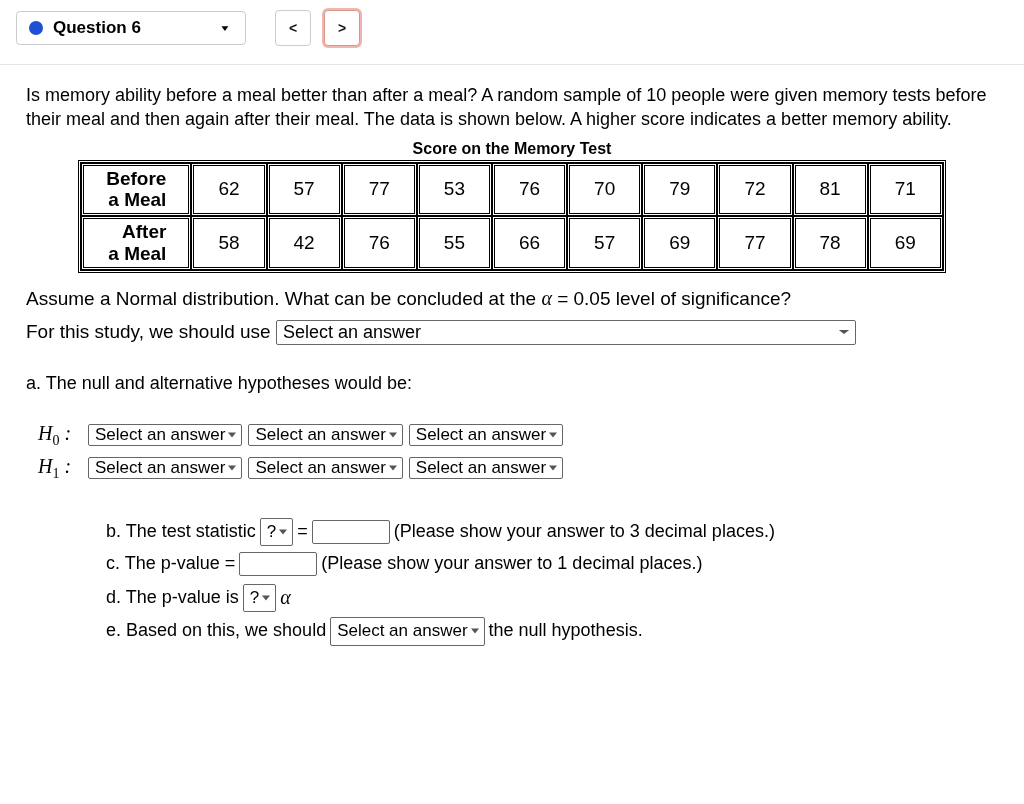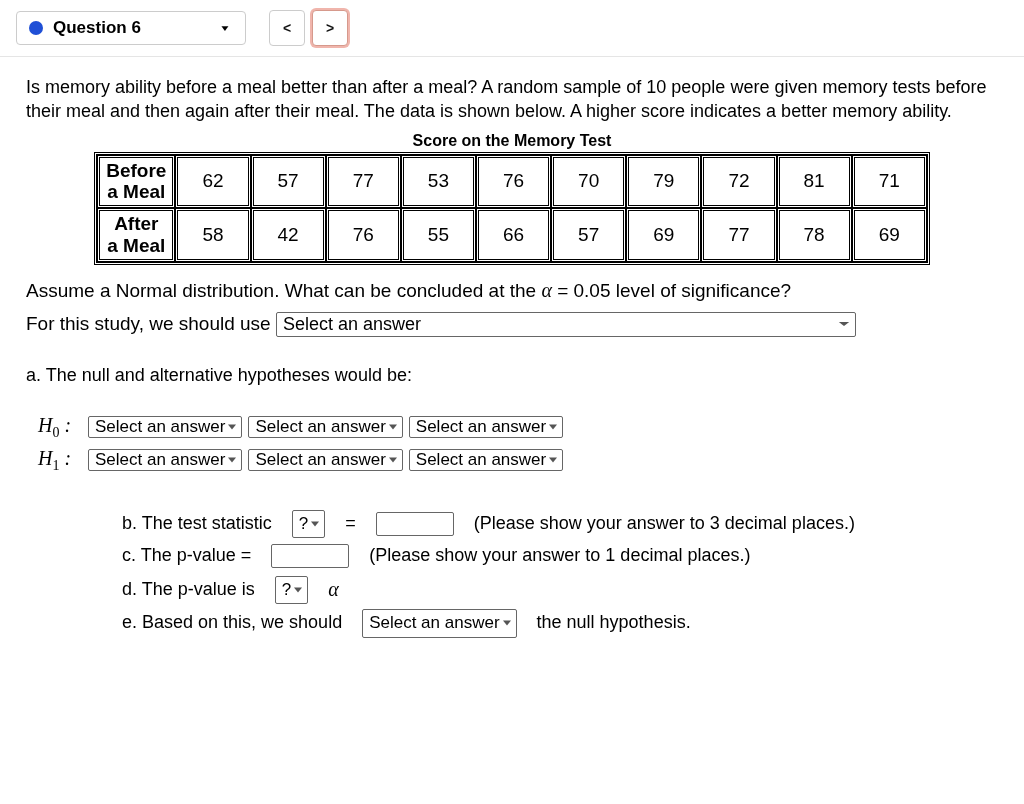--- a/index.html
+++ b/index.html
@@ -13,23 +13,23 @@
       font-size: 18px;
       color: #000;
       background: #fff;
       width: 1024px;
     }
 
     
     .header {
       display: flex;
       align-items: center;
-      padding: 10px 16px 10px 16px;
+      padding: 10px 16px 18px 16px;
       border-bottom: 1px solid #e5e5e5;
-      gap: 7px;
+      gap: 13px;
     }
 
     .q-box {
       display: inline-flex;
       align-items: center;
       gap: 10px;
       background: #fff;
       border: 1px solid #ccc;
       border-radius: 4px;
       padding: 6px 14px 6px 12px;
@@ -111,23 +111,23 @@
 
     table.data td {
       border: 3px double #000;
       padding: 4px 24px;
       font-size: 19px;
       min-width: 34px;
     }
 
     table.data td.row-header {
       font-weight: bold;
-      text-align: center;
+      text-align: right;
       line-height: 1.15;
-      padding: 2px 6px;
+      padding: 2px 22px;
     }
 
     .body-line {
       font-size: 19px;
       margin: 10px 0;
     }
 
     .body-line.sp1 {
       margin-top: 14px;
     }
@@ -220,22 +220,22 @@
     .hypo-label sub { font-size: 14px; font-style: normal; }
 
     .letter-list {
       margin-top: 36px;
     }
 
     .letter-row {
       display: flex;
       align-items: center;
       flex-wrap: wrap;
-      gap: 20px;
-      margin: 4px 16px;
+      gap: 4px;
+      margin: 4px 0;
       line-height: 1.55;
     }
 
     .alpha {
       font-family: "Times New Roman", serif;
       font-style: italic;
       font-size: 20px;
     }
   </style>
 </head>

